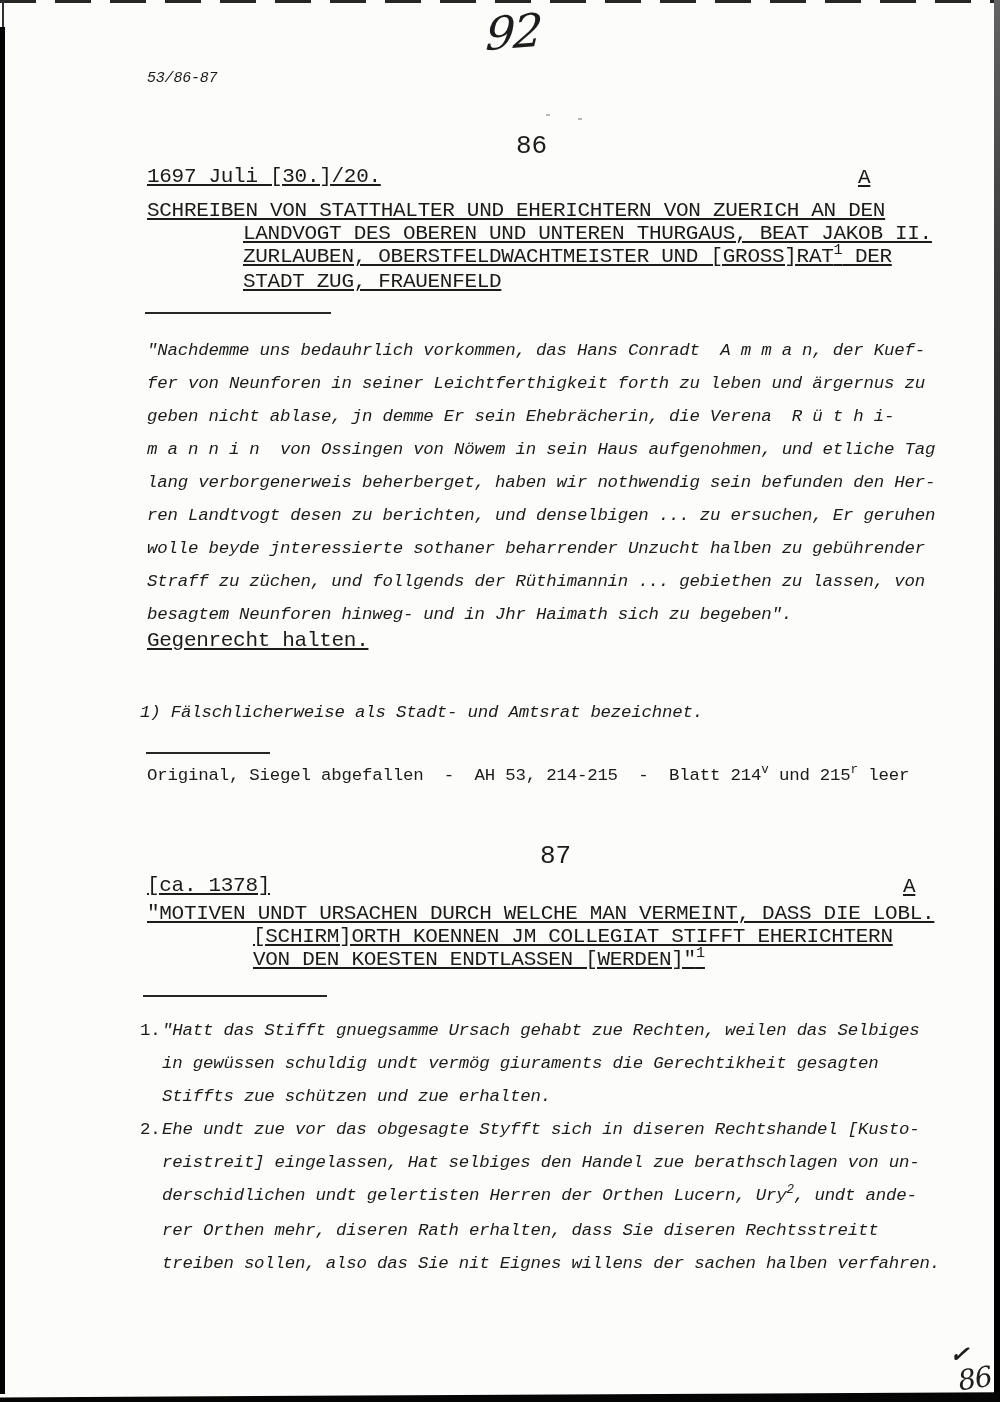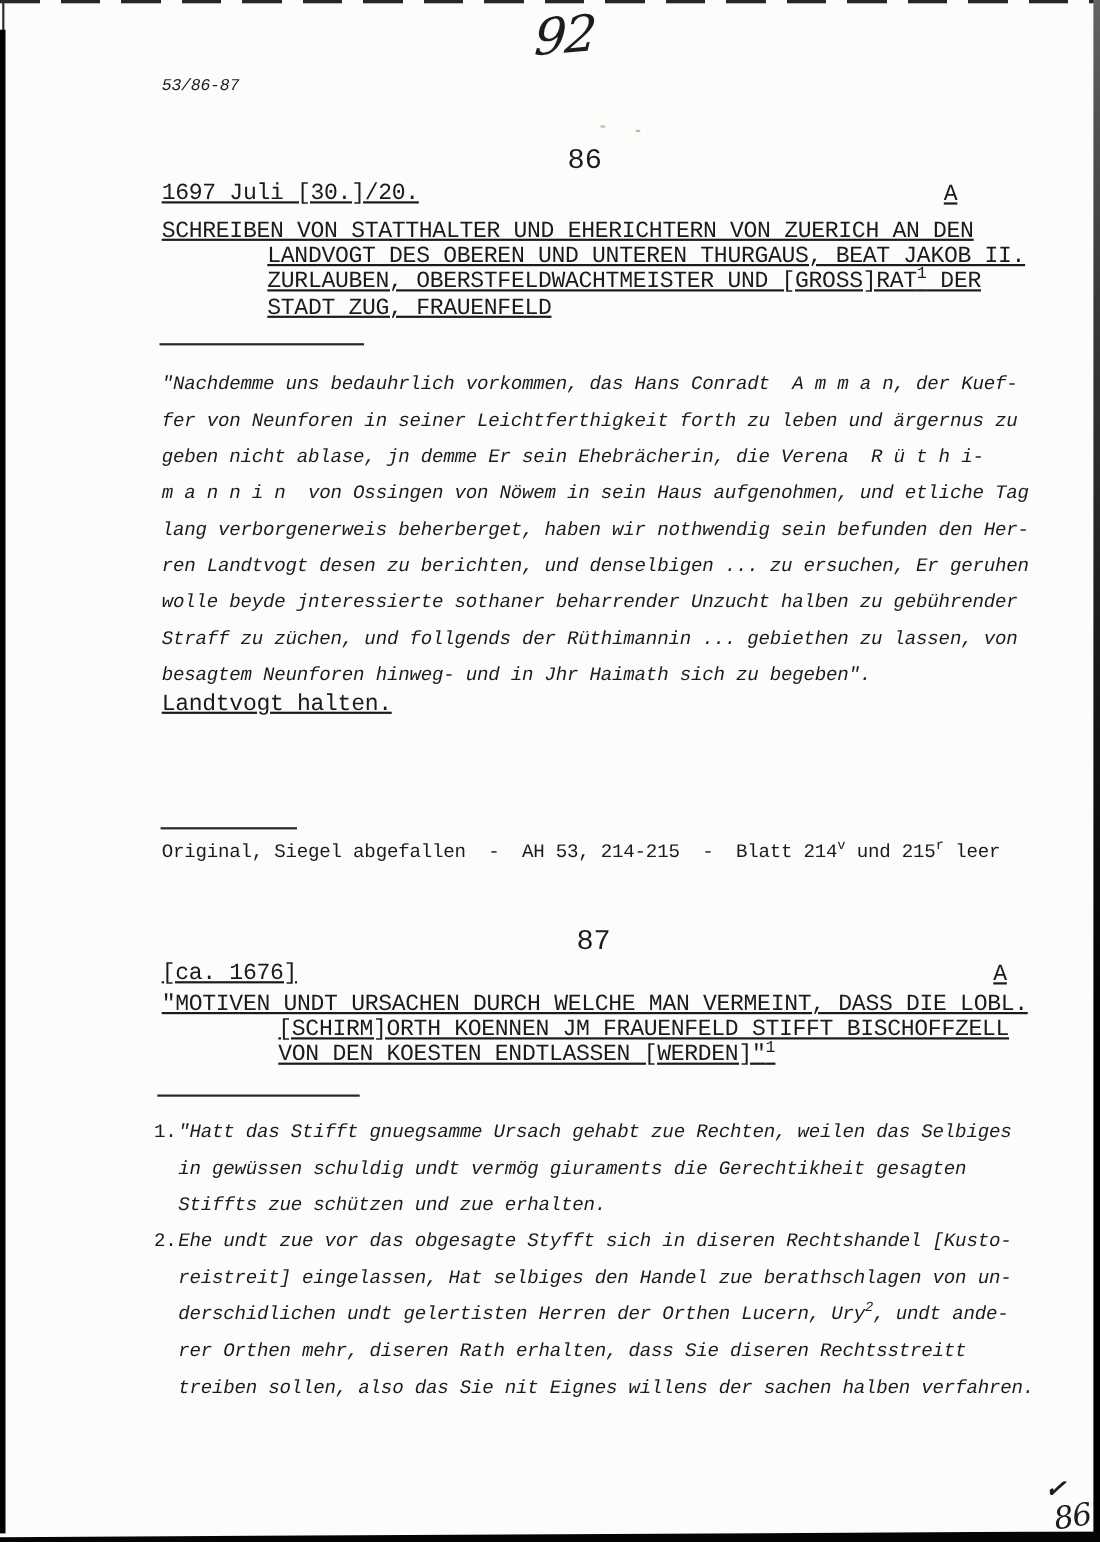--- a/index.html
+++ b/index.html
@@ -65,33 +65,34 @@
 
   <div class="abs pica" style="left:147px;top:165px;">1697 Juli [30.]/20.</div>
   <div class="abs pica" style="left:858px;top:166px;">A</div>
 
   <div class="abs pica title title86" style="left:147px;top:199px;"><div class="line">SCHREIBEN VON STATTHALTER UND EHERICHTERN VON ZUERICH AN DEN</div><div class="line indent">LANDVOGT DES OBEREN UND UNTEREN THURGAUS, BEAT JAKOB II.</div><div class="line indent">ZURLAUBEN, OBERSTFELDWACHTMEISTER UND [GROSS]RAT<span class="sup">1</span> DER</div><div class="line indent">STADT ZUG, FRAUENFELD</div></div>
 
   <div class="rule" style="left:145px;top:312px;width:186px;"></div>
 
   <div class="abs elite it quote" style="left:147px;top:334px;"><div class="line">"Nachdemme uns bedauhrlich vorkommen, das Hans Conradt  A m m a n, der Kuef-</div><div class="line">fer von Neunforen in seiner Leichtferthigkeit forth zu leben und ärgernus zu</div><div class="line">geben nicht ablase, jn demme Er sein Ehebrächerin, die Verena  R ü t h i-</div><div class="line">m a n n i n  von Ossingen von Nöwem in sein Haus aufgenohmen, und etliche Tag</div><div class="line">lang verborgenerweis beherberget, haben wir nothwendig sein befunden den Her-</div><div class="line">ren Landtvogt desen zu berichten, und denselbigen ... zu ersuchen, Er geruhen</div><div class="line">wolle beyde jnteressierte sothaner beharrender Unzucht halben zu gebührender</div><div class="line">Straff zu züchen, und follgends der Rüthimannin ... gebiethen zu lassen, von</div><div class="line">besagtem Neunforen hinweg- und in Jhr Haimath sich zu begeben".</div></div>
 
-  <div class="abs pica quote" style="left:147px;top:624px;"><div class="line">Landtvogt halten.</div></div>
+  <div class="abs pica quote" style="left:147px;top:624px;"><div class="line">Gegenrecht halten.</div></div>
 
+  <div class="abs elite it" style="left:140px;top:703px;">1) Fälschlicherweise als Stadt- und Amtsrat bezeichnet.</div>
 
   <div class="rule" style="left:146px;top:752px;width:124px;"></div>
 
   <div class="abs elite prov" style="left:147px;top:764px;"><div class="line">Original, Siegel abgefallen  -  AH 53, 214-215  -  Blatt 214<span class="sup">v</span> und 215<span class="sup">r</span> leer</div></div>
 
-  <div class="abs secnum" style="left:524px;top:841px;">87</div>
+  <div class="abs secnum" style="left:540px;top:841px;">87</div>
 
-  <div class="abs pica" style="left:147px;top:874px;">[ca. 1676]</div>
+  <div class="abs pica" style="left:147px;top:874px;">[ca. 1378]</div>
   <div class="abs pica" style="left:903px;top:875px;">A</div>
 
-  <div class="abs pica title title87" style="left:147px;top:902px;"><div class="line">"MOTIVEN UNDT URSACHEN DURCH WELCHE MAN VERMEINT, DASS DIE LOBL.</div><div class="line indent">[SCHIRM]ORTH KOENNEN JM FRAUENFELD STIFFT BISCHOFFZELL</div><div class="line indent">VON DEN KOESTEN ENDTLASSEN [WERDEN]"<span class="sup">1</span></div></div>
+  <div class="abs pica title title87" style="left:147px;top:902px;"><div class="line">"MOTIVEN UNDT URSACHEN DURCH WELCHE MAN VERMEINT, DASS DIE LOBL.</div><div class="line indent">[SCHIRM]ORTH KOENNEN JM COLLEGIAT STIFFT EHERICHTERN</div><div class="line indent">VON DEN KOESTEN ENDTLASSEN [WERDEN]"<span class="sup">1</span></div></div>
 
   <div class="rule" style="left:143px;top:995px;width:184px;"></div>
 
   <div class="abs elite it fnotes" style="left:140px;top:1014px;"><div class="fnote"><span class="fnum">1.</span><div class="fbody"><div class="line">"Hatt das Stifft gnuegsamme Ursach gehabt zue Rechten, weilen das Selbiges</div><div class="line">in gewüssen schuldig undt vermög giuraments die Gerechtikheit gesagten</div><div class="line">Stiffts zue schützen und zue erhalten.</div></div></div><div class="fnote"><span class="fnum">2.</span><div class="fbody"><div class="line">Ehe undt zue vor das obgesagte Styfft sich in diseren Rechtshandel [Kusto-</div><div class="line">reistreit] eingelassen, Hat selbiges den Handel zue berathschlagen von un-</div><div class="line">derschidlichen undt gelertisten Herren der Orthen Lucern, Ury<span class="sup">2</span>, undt ande-</div><div class="line">rer Orthen mehr, diseren Rath erhalten, dass Sie diseren Rechtsstreitt</div><div class="line">treiben sollen, also das Sie nit Eignes willens der sachen halben verfahren.</div></div></div></div>
 
   <div class="abs handwriting hw-check" style="left:950px;top:1340px;">✓</div>
   <div class="abs handwriting hw-bottom" style="left:958px;top:1362px;">86</div>
 
 </div>
 

